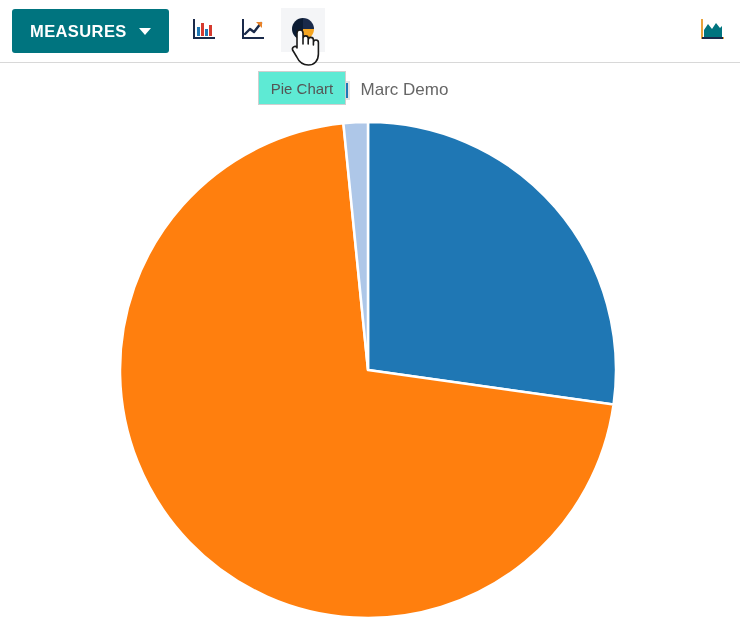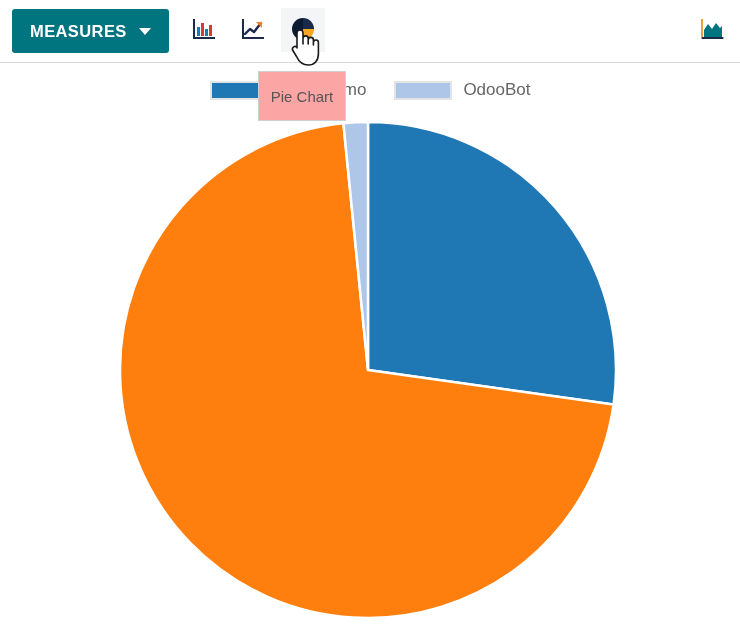--- a/index.html
+++ b/index.html
@@ -115,22 +115,22 @@
     font-size: 17px;
     color: #666666;
     white-space: nowrap;
   }
 
   
   #pie-tooltip {
     position: absolute;
     left: 258px; top: 71px;
     width: 88px;
-    height: 50px;
-    background: #fca5a5;
+    height: 34px;
+    background: #5eead4;
     border: 1px solid #cfcfcf;
     box-sizing: border-box;
     display: flex;
     align-items: center;
     justify-content: center;
     z-index: 40;
   }
   #pie-tooltip-text {
     font-size: 15px;
     color: #555555;
@@ -210,24 +210,20 @@
       </span>
     </button>
 
     <div id="toolbar-rule"></div>
   </div>
 
   <div id="legend">
     <div class="legend-item">
       <span class="legend-swatch" style="background:#1f77b4"></span>
       <span class="legend-label">Marc Demo</span>
-    </div>
-    <div class="legend-item">
-      <span class="legend-swatch" style="background:#aec7e8"></span>
-      <span class="legend-label">OdooBot</span>
     </div>
   </div>
 
   <div id="pie-area">
     <svg id="pie-svg" width="740" height="527" viewBox="0 0 740 527">
       <g id="pie-slices">
           <path d="M 368 266 L 368 18 A 248 248 0 0 1 613.5864810479095 300.5149290380962 Z" fill="#1f77b4" stroke="#ffffff" stroke-width="2.5"></path>
           <path d="M 368 266 L 613.5864810479095 300.5149290380962 A 248 248 0 1 1 343.3687020635775 19.2262186496159 Z" fill="#ff7f0e" stroke="#ffffff" stroke-width="2.5"></path>
           <path d="M 368 266 L 343.3687020635775 19.2262186496159 A 248 248 0 0 1 367.99999999999994 18 Z" fill="#aec7e8" stroke="#ffffff" stroke-width="2.5"></path>
         </g>

